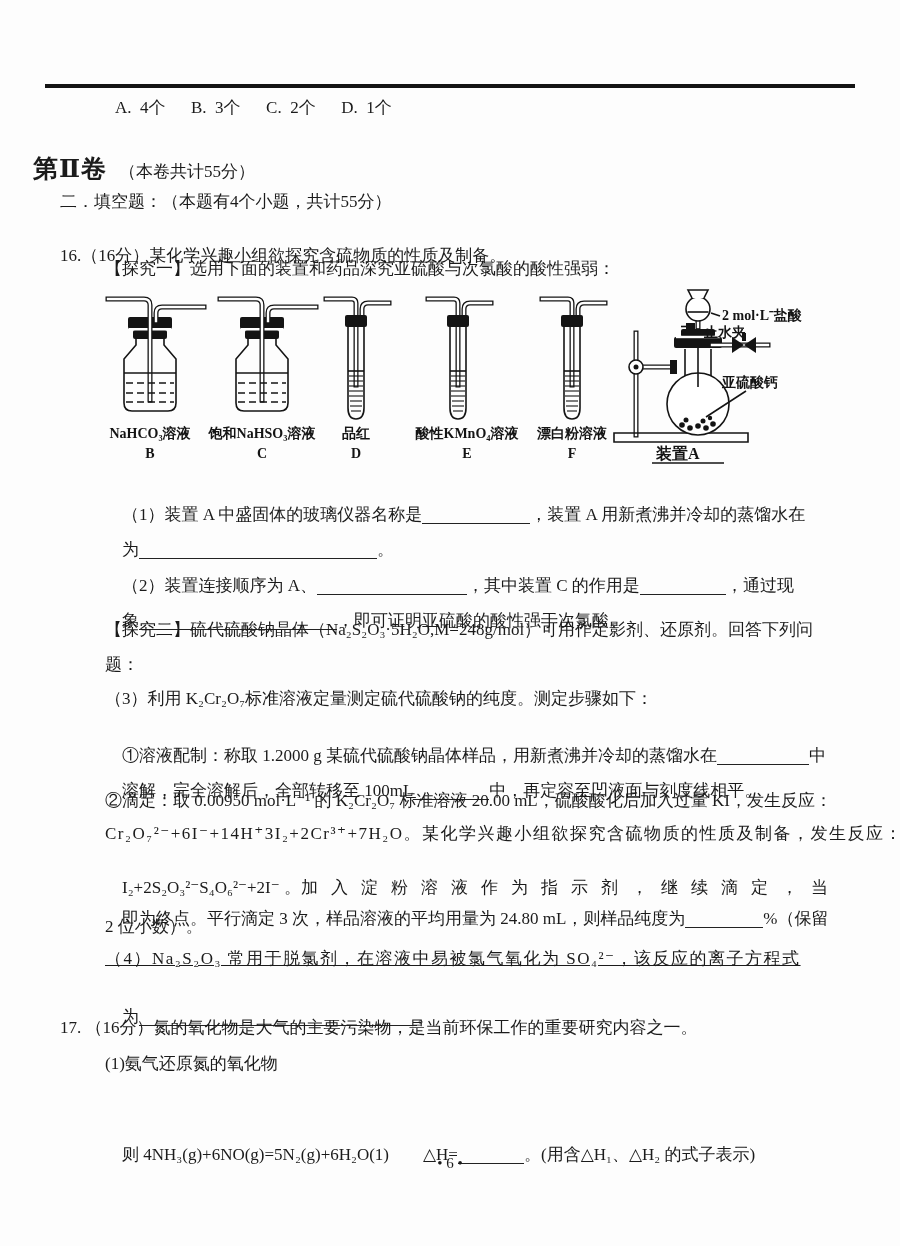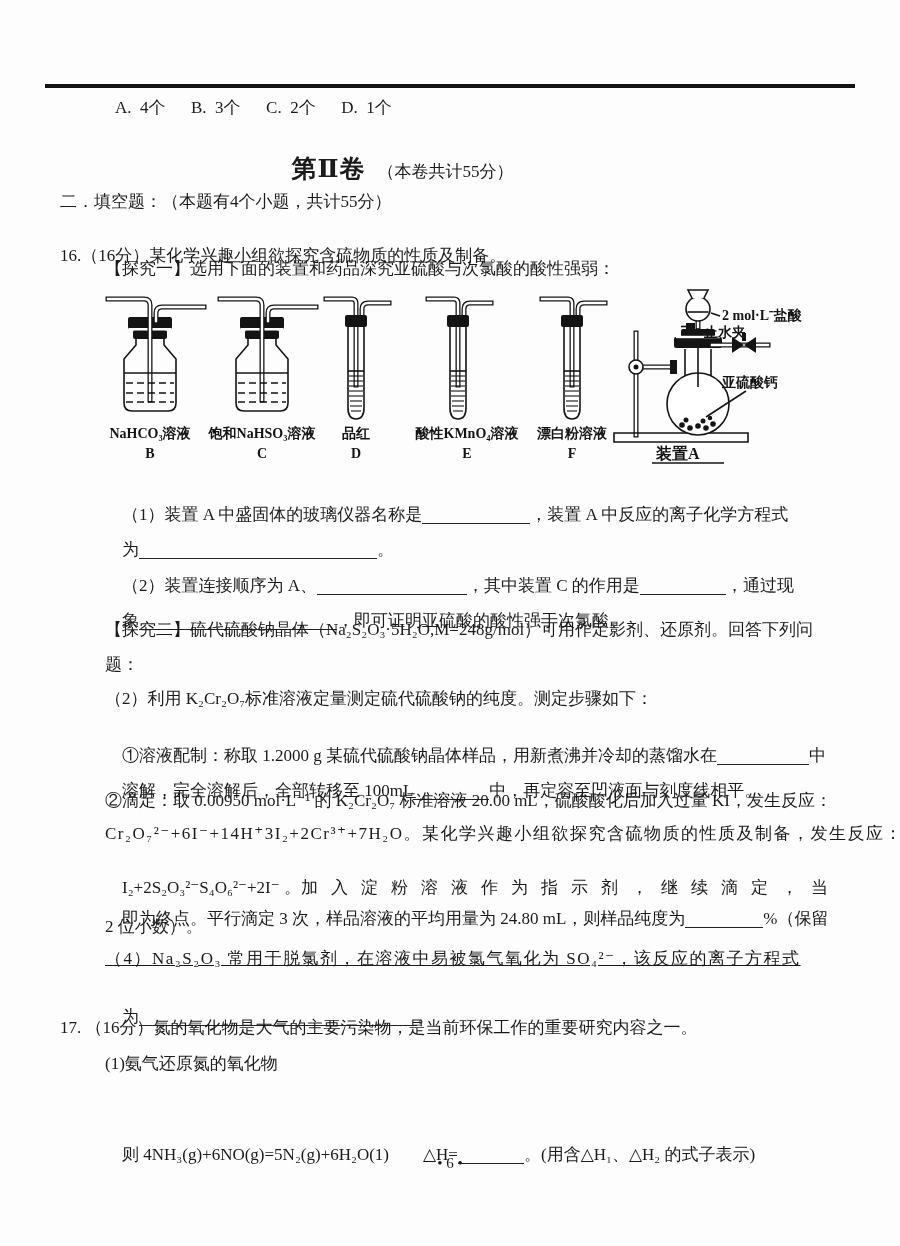--- a/index.html
+++ b/index.html
@@ -1,20 +1,20 @@
 <!DOCTYPE html>
 <html><head>
 <meta charset="utf-8">
 <style>
   html,body{margin:0;padding:0;}
   body{width:900px;height:1246px;background:#fdfdfd;font-family:"Liberation Serif","DejaVu Serif",serif;color:#1b1b1b;}
   .page{position:relative;width:900px;height:1246px;overflow:hidden;background:#fdfdfd;}
   .line{position:absolute;font-size:17px;white-space:pre;line-height:24px;}
   .rule{position:absolute;left:45px;top:84px;width:810px;height:4px;background:#141414;}
-  .center{left:8px;width:772px;text-align:center;}
+  .center{left:16px;width:772px;text-align:left;}
   .t-big{font-size:25px;font-weight:bold;letter-spacing:1px;}
   .t-note{font-size:17px;margin-left:12px;}
   .bl{display:inline-block;border-bottom:1.4px solid #222;height:18px;vertical-align:-4px;}
   .spread{letter-spacing:13px;}
   .spread2{letter-spacing:1.5px;}
   .footer{position:absolute;left:0;top:1155px;width:900px;text-align:center;font-size:15px;}
   svg.diagram{position:absolute;left:100px;top:287px;width:760px;height:178px;}
   .o{stroke:#141414;stroke-width:1.6;fill:none;}
   .ow{stroke:#141414;stroke-width:1.6;fill:#fff;}
   .t1{stroke:#141414;stroke-width:5;fill:none;stroke-linecap:square;}
@@ -145,37 +145,37 @@
     <text class="lbl" text-anchor="middle" x="162" y="171">C</text>
     <text class="lbl" text-anchor="middle" x="256" y="151">品红</text>
     <text class="lbl" text-anchor="middle" x="256" y="171">D</text>
     <text class="lbl" text-anchor="middle" x="367" y="151">酸性KMnO₄溶液</text>
     <text class="lbl" text-anchor="middle" x="367" y="171">E</text>
     <text class="lbl" text-anchor="middle" x="472" y="151">漂白粉溶液</text>
     <text class="lbl" text-anchor="middle" x="472" y="171">F</text>
   </svg>
 
   <div class="line" style="left:105px;top:479px;">
-    <span>（1）装置 A 中盛固体的玻璃仪器名称是</span><span class="bl" style="width:108px;"></span><span>，装置 A 中反应的离子化学方程式</span>
+    <span>（1）装置 A 中盛固体的玻璃仪器名称是</span><span class="bl" style="width:108px;"></span><span>，装置 A 用新煮沸并冷却的蒸馏水在</span>
   </div>
   <div class="line" style="left:105px;top:514px;">
     <span>为</span><span class="bl" style="width:238px;"></span><span>。</span>
   </div>
 
   <div class="line" style="left:105px;top:550px;">
     <span>（2）装置连接顺序为 A、</span><span class="bl" style="width:150px;"></span><span>，其中装置 C 的作用是</span><span class="bl" style="width:86px;"></span><span>，通过现</span>
   </div>
   <div class="line" style="left:105px;top:585px;">
     <span>象</span><span class="bl" style="width:198px;"></span><span>，即可证明亚硫酸的酸性强于次氯酸。</span>
   </div>
 
   <div class="line" style="left:105px;top:618px;">【探究二】硫代硫酸钠晶体（Na₂S₂O₃·5H₂O,M=248g/mol）可用作定影剂、还原剂。回答下列问</div>
   <div class="line" style="left:105px;top:653px;">题：</div>
 
-  <div class="line" style="left:105px;top:687px;">（2）利用 K₂Cr₂O₇标准溶液定量测定硫代硫酸钠的纯度。测定步骤如下：</div>
+  <div class="line" style="left:105px;top:687px;">（3）利用 K₂Cr₂O₇标准溶液定量测定硫代硫酸钠的纯度。测定步骤如下：</div>
 
   <div class="line" style="left:105px;top:720px;">
     <span>①溶液配制：称取 1.2000 g 某硫代硫酸钠晶体样品，用新煮沸并冷却的蒸馏水在</span><span class="bl" style="width:92px;"></span><span>中</span>
   </div>
   <div class="line" style="left:105px;top:755px;">
     <span>溶解，完全溶解后，全部转移至 100mL</span><span class="bl" style="width:76px;"></span><span>中，再定容至凹液面与刻度线相平。</span>
   </div>
 
   <div class="line" style="left:105px;top:789px;">②滴定：取 0.00950 mol·L⁻¹ 的 K₂Cr₂O₇ 标准溶液 20.00 mL，硫酸酸化后加入过量 KI，发生反应：</div>
   <div class="line spread2" style="left:105px;top:822px;">Cr₂O₇²⁻+6I⁻+14H⁺3I₂+2Cr³⁺+7H₂O。某化学兴趣小组欲探究含硫物质的性质及制备，发生反应：</div>

